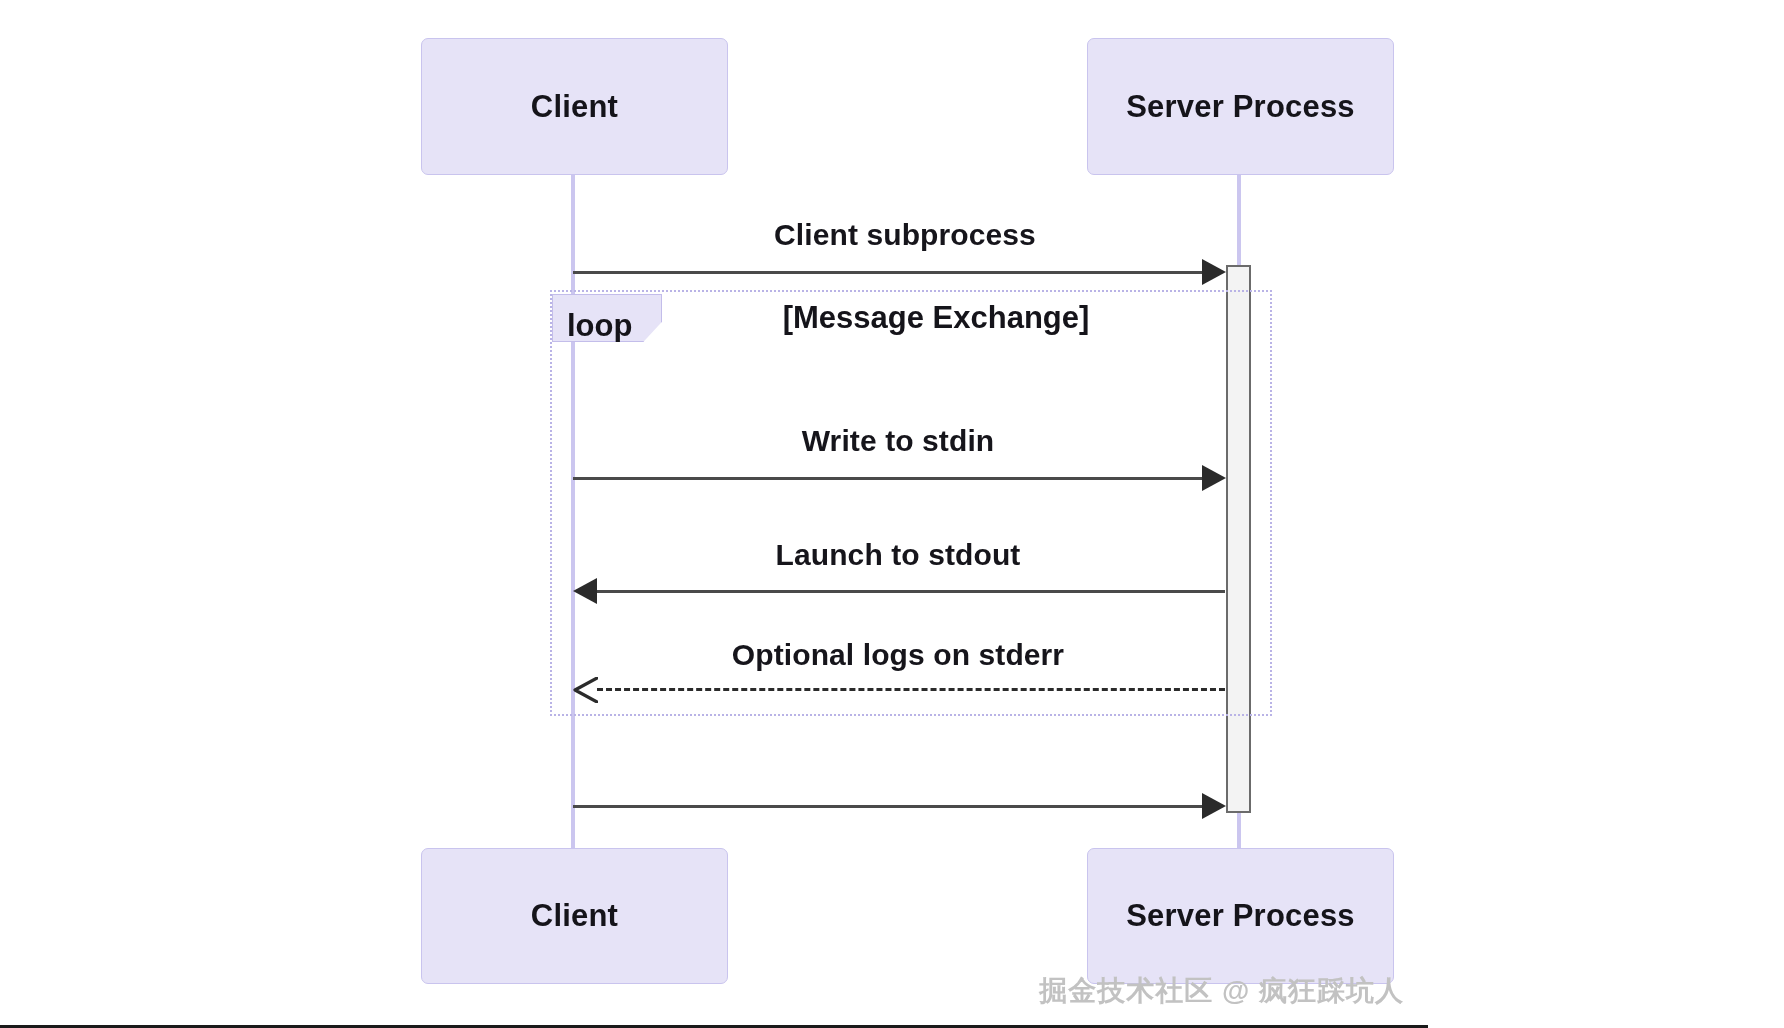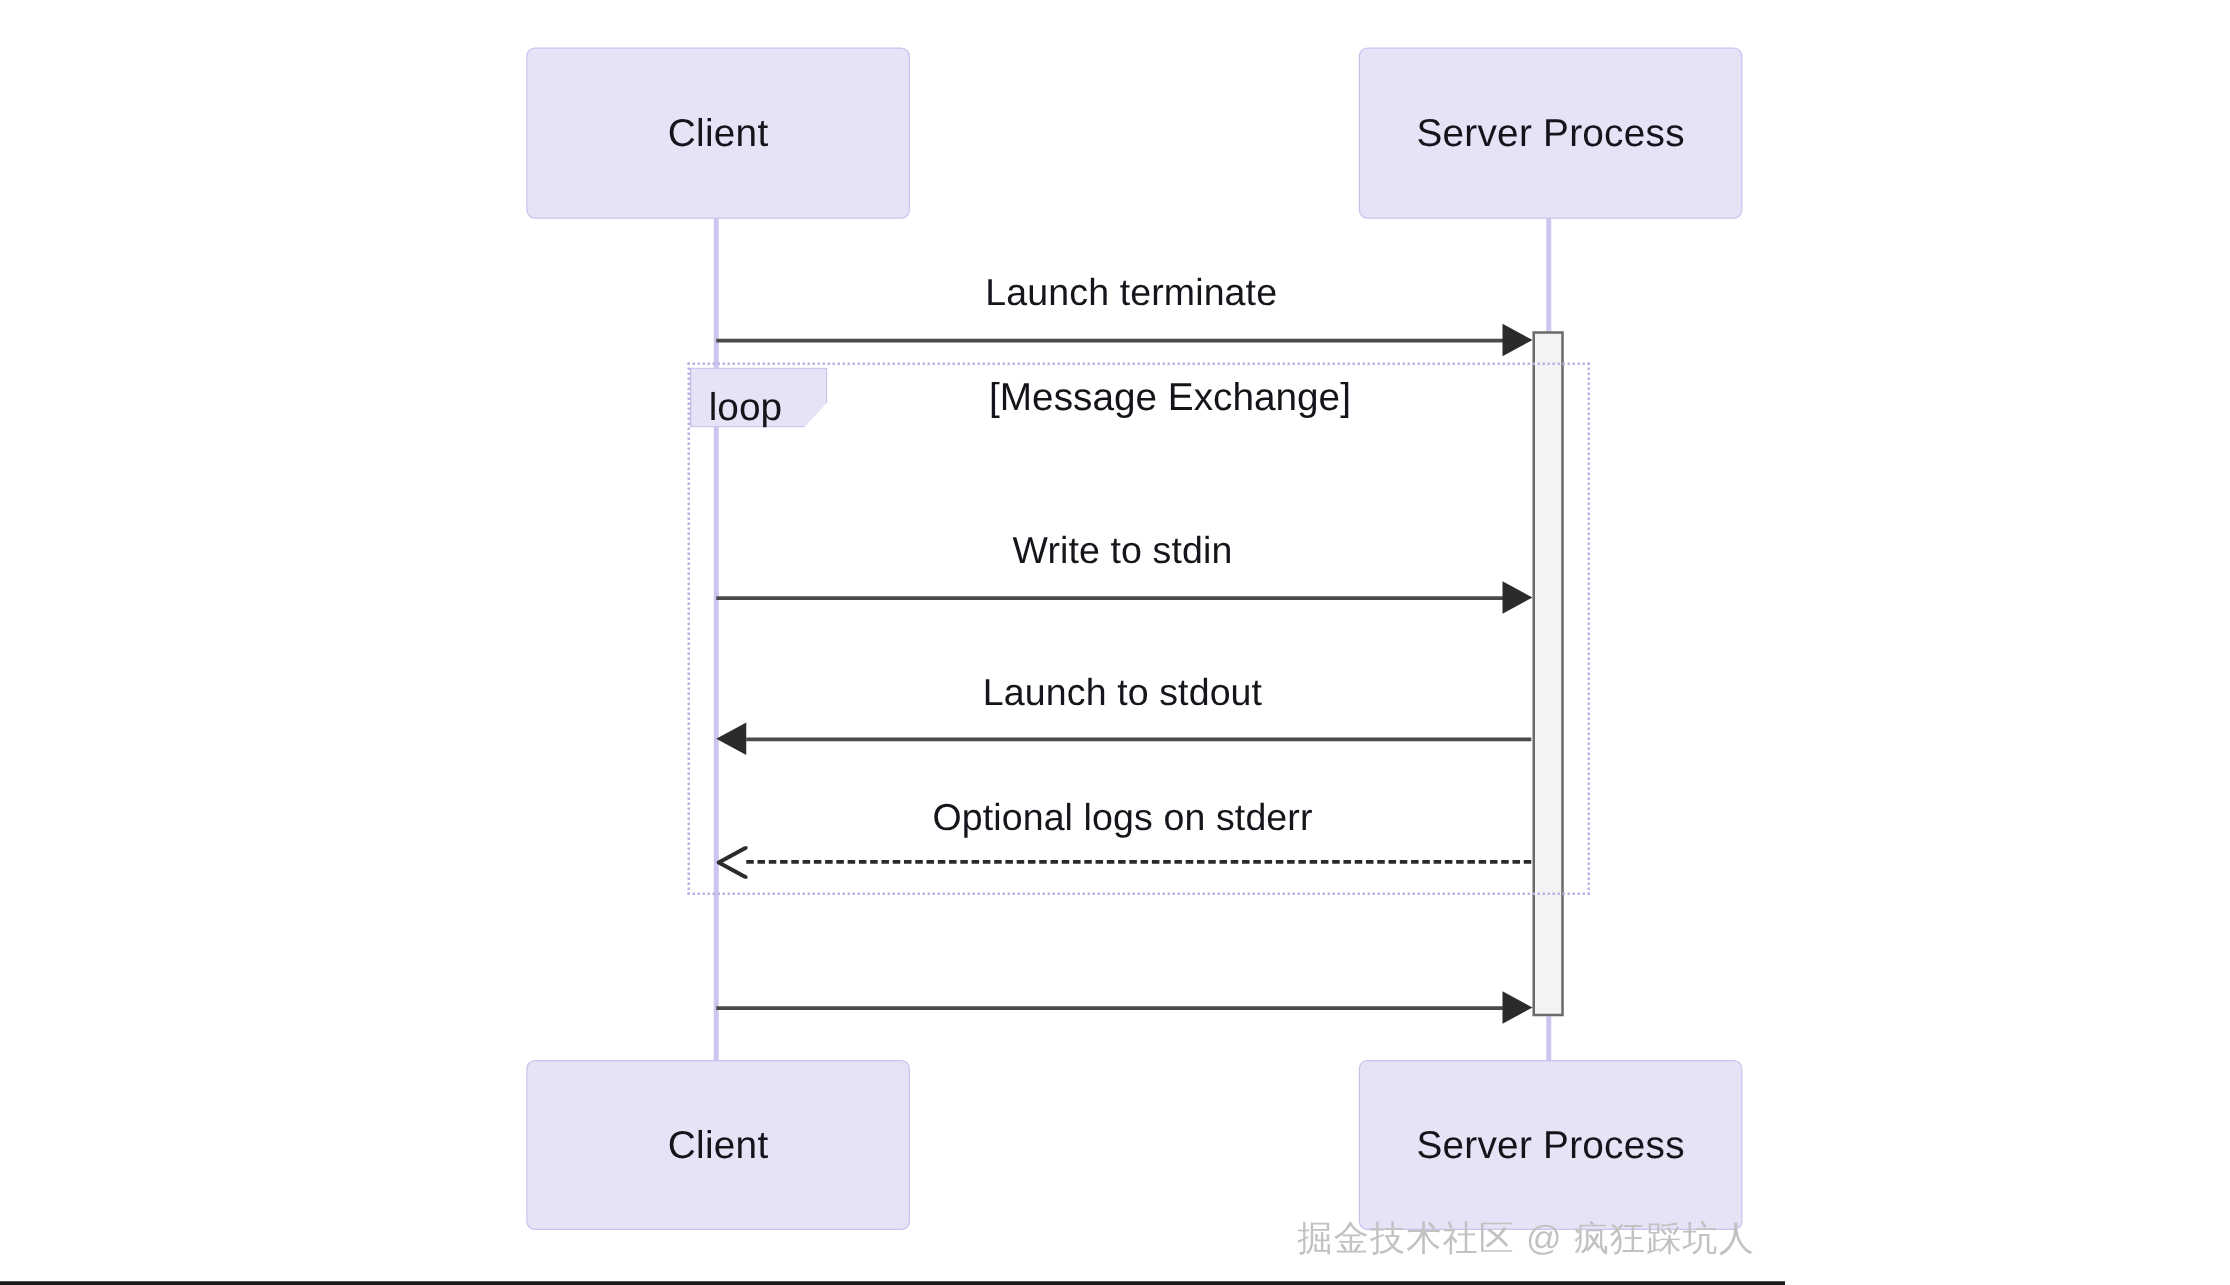--- a/index.html
+++ b/index.html
@@ -11,20 +11,21 @@
     font-family: "Liberation Sans", sans-serif;
   }
   #canvas {
     position: relative;
     width: 1428px;
     height: 1028px;
     background: #ffffff;
     overflow: hidden;
     border-bottom: 3px solid #1a1a1a;
     box-sizing: border-box;
+    font-weight: bold;
   }
 
   
   .actor-box {
     position: absolute;
     background: #e6e3f7;
     border: 1.5px solid #c9c4ee;
     border-radius: 7px;
     display: flex;
     align-items: center;
@@ -154,21 +155,21 @@
   <div class="activation" style="left:1226px; top:265px; width:25px; height:548px;"></div>
 
   <div class="loop-frame" style="left:550px; top:290px; width:722px; height:426px;"></div>
 
   <div class="loop-tab" style="left:552px; top:294px; width:110px; height:48px;">
     <span class="loop-tab-label">loop</span>
   </div>
 
   <div class="loop-title" style="left:671px; top:300px; width:530px;">[Message Exchange]</div>
 
-  <div class="msg-label" style="left:573px; top:218px; width:664px;">Launch terminate</div>
+  <div class="msg-label" style="left:573px; top:218px; width:664px;">Client subprocess</div>
   <div class="msg-line" style="left:573px; top:271px; width:649px;"></div>
   <div class="head-right" style="left:1202px; top:259px;"></div>
 
   <div class="msg-label" style="left:573px; top:424px; width:650px;">Write to stdin</div>
   <div class="msg-line" style="left:573px; top:477px; width:649px;"></div>
   <div class="head-right" style="left:1202px; top:465px;"></div>
 
   <div class="msg-label" style="left:573px; top:538px; width:650px;">Launch to stdout</div>
   <div class="msg-line" style="left:597px; top:590px; width:628px;"></div>
   <div class="head-left" style="left:573px; top:578px;"></div>

